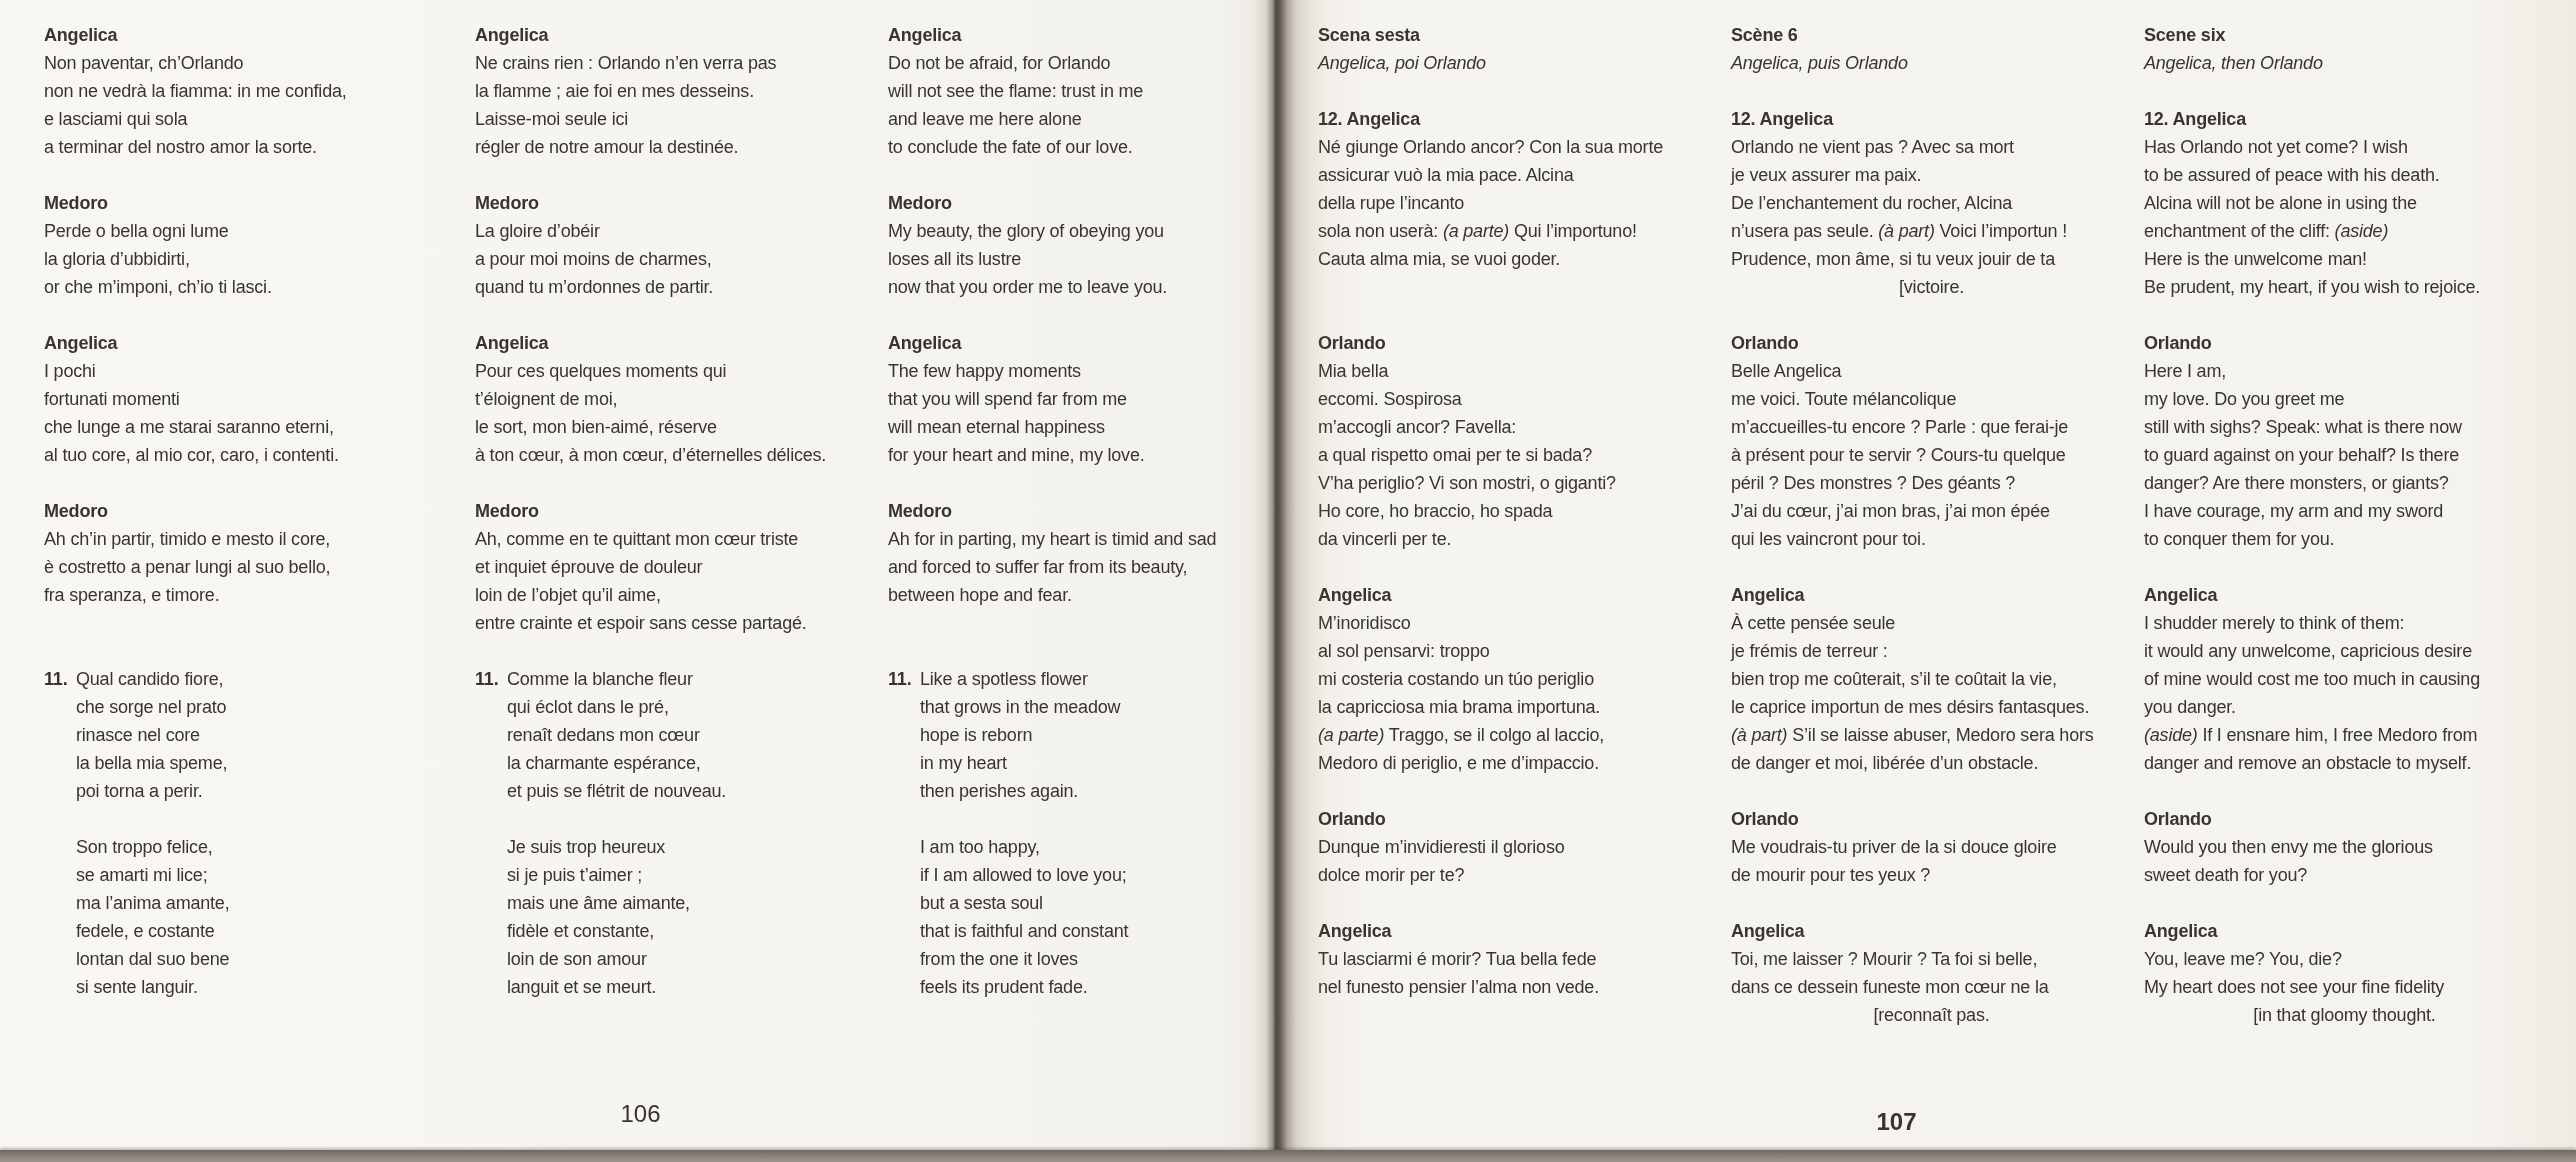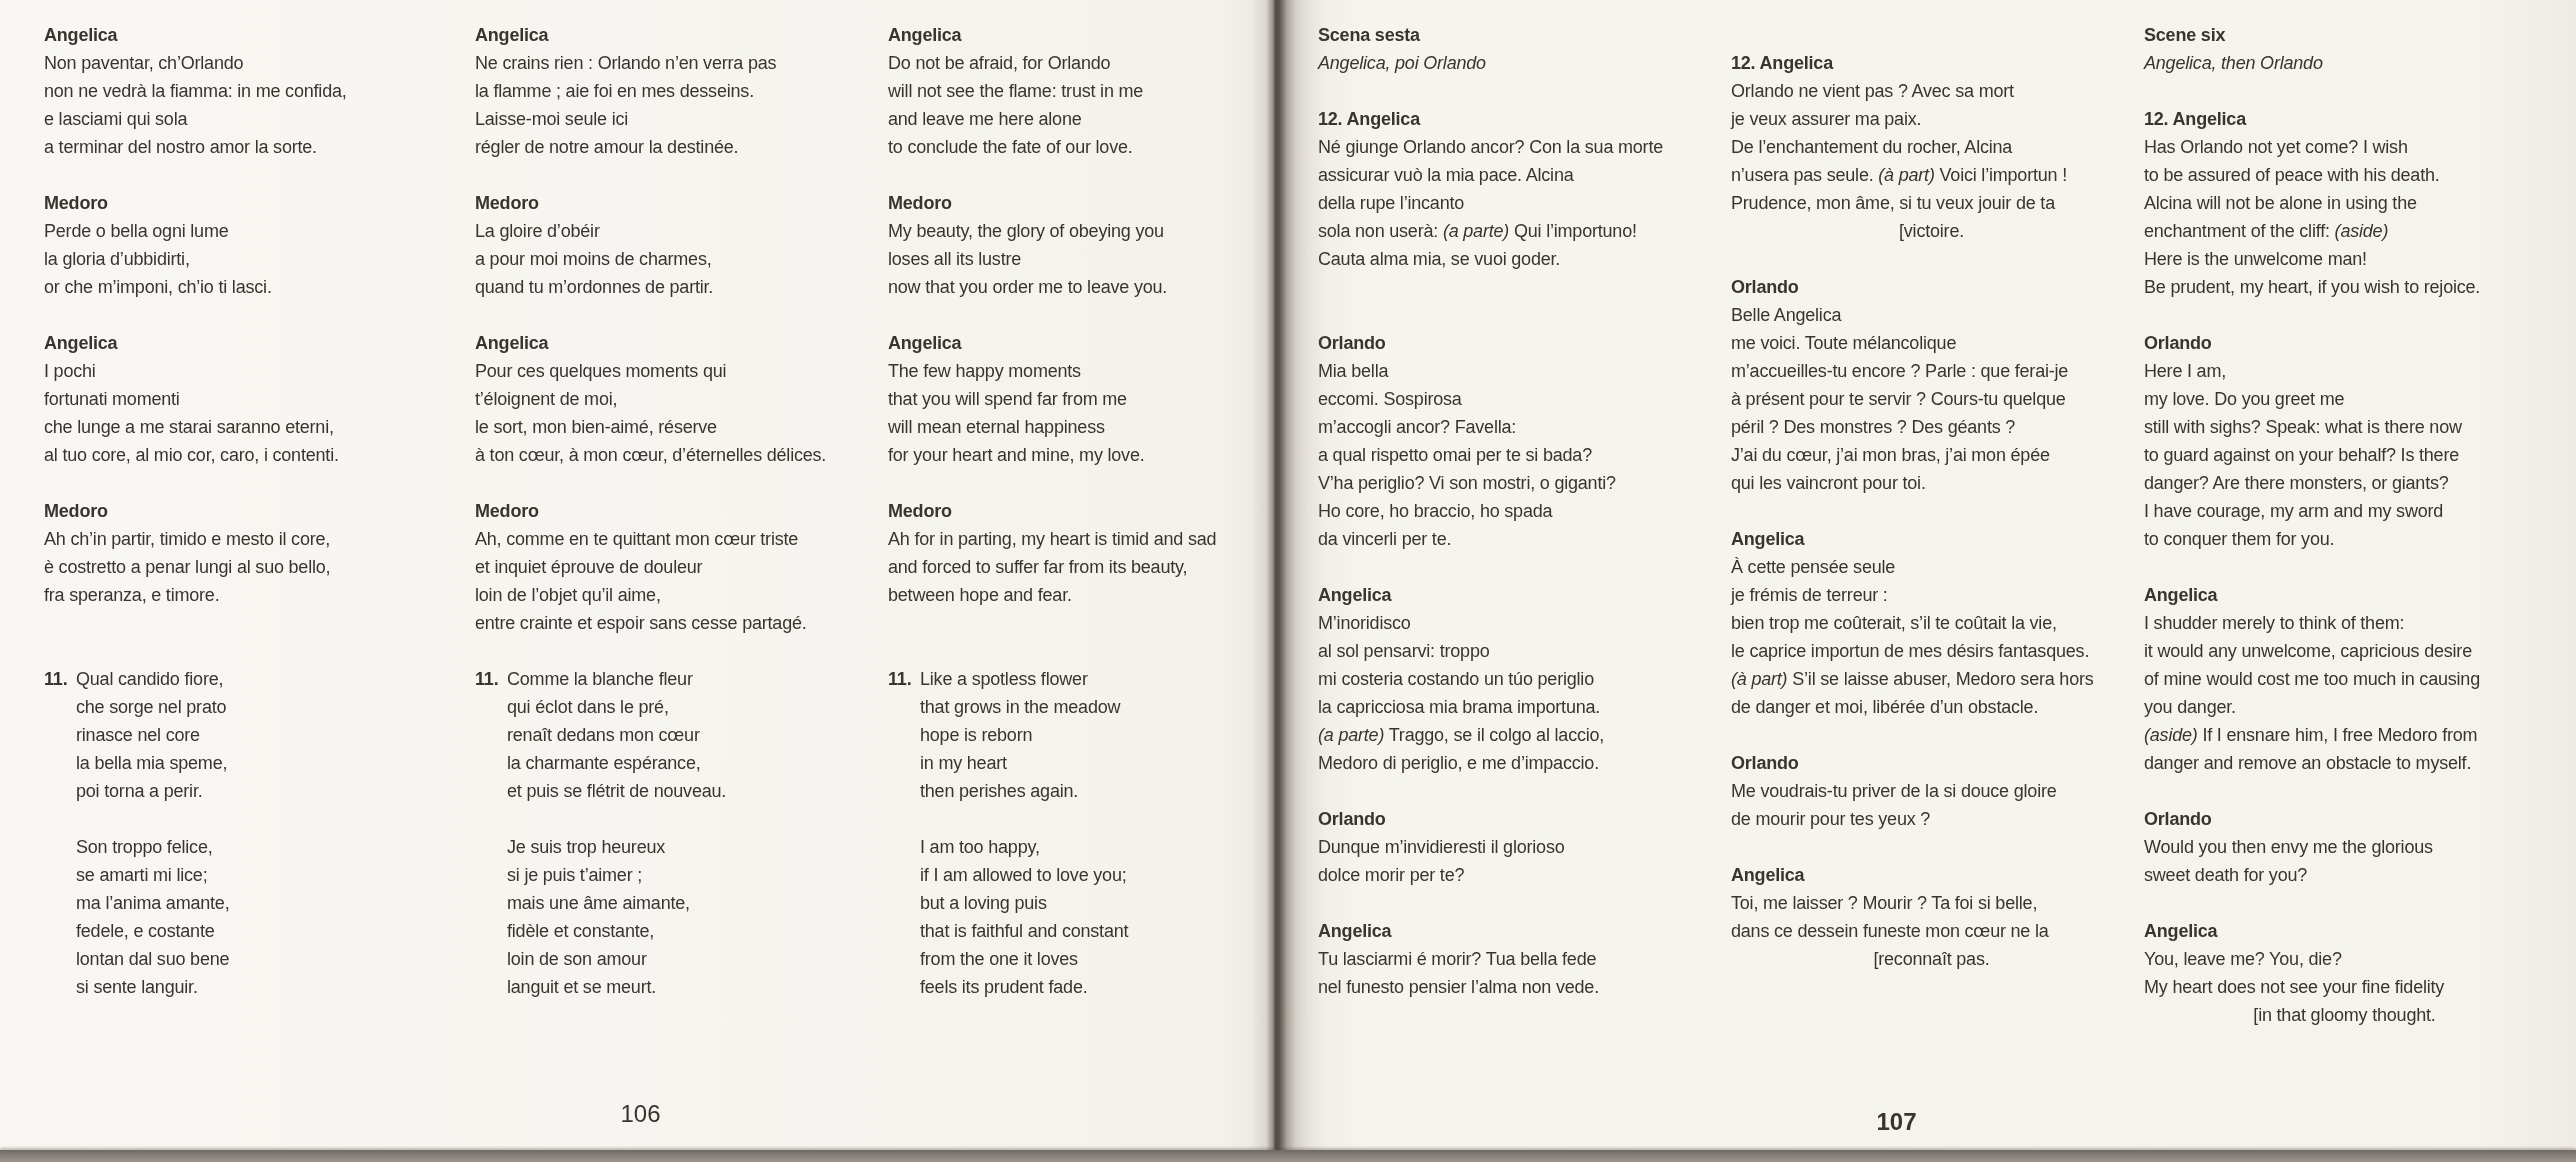--- a/index.html
+++ b/index.html
@@ -160,21 +160,21 @@
       <div class="block gap2 stanza">
         <div class="line"><span class="snum">11.</span>Like a spotless flower</div>
         <div class="line">that grows in the meadow</div>
         <div class="line">hope is reborn</div>
         <div class="line">in my heart</div>
         <div class="line">then perishes again.</div>
       </div>
       <div class="block gap1 stanza">
         <div class="line">I am too happy,</div>
         <div class="line">if I am allowed to love you;</div>
-        <div class="line">but a loving puis</div>
+        <div class="line">but a sesta soul</div>
         <div class="line">that is faithful and constant</div>
         <div class="line">from the one it loves</div>
         <div class="line">feels its prudent fade.</div>
       </div>
     </div>
   <div class="col c10">
       <div class="block gap0">
         <div class="line scene-title">Scena sesta</div>
         <div class="line scene-cast">Angelica, poi Orlando</div>
       </div>
@@ -210,20 +210,24 @@
         <div class="line">Dunque m’invidieresti il glorioso</div>
         <div class="line">dolce morir per te?</div>
       </div>
       <div class="block gap1">
         <div class="line speaker">Angelica</div>
         <div class="line">Tu lasciarmi é morir? Tua bella fede</div>
         <div class="line">nel funesto pensier l’alma non vede.</div>
       </div>
     </div>
   <div class="col c11">
+      <div class="block gap0">
+        <div class="line scene-title">Scène 6</div>
+        <div class="line scene-cast">Angelica, puis Orlando</div>
+      </div>
       <div class="block gap1">
         <div class="line speaker"><span class="num">12. </span>Angelica</div>
         <div class="line">Orlando ne vient pas ? Avec sa mort</div>
         <div class="line">je veux assurer ma paix.</div>
         <div class="line">De l’enchantement du rocher, Alcina</div>
         <div class="line">n’usera pas seule. <span class="it">(à part)</span> Voici l’importun !</div>
         <div class="line">Prudence, mon âme, si tu veux jouir de ta</div>
         <div class="line right">[victoire.</div>
       </div>
       <div class="block gap1">

